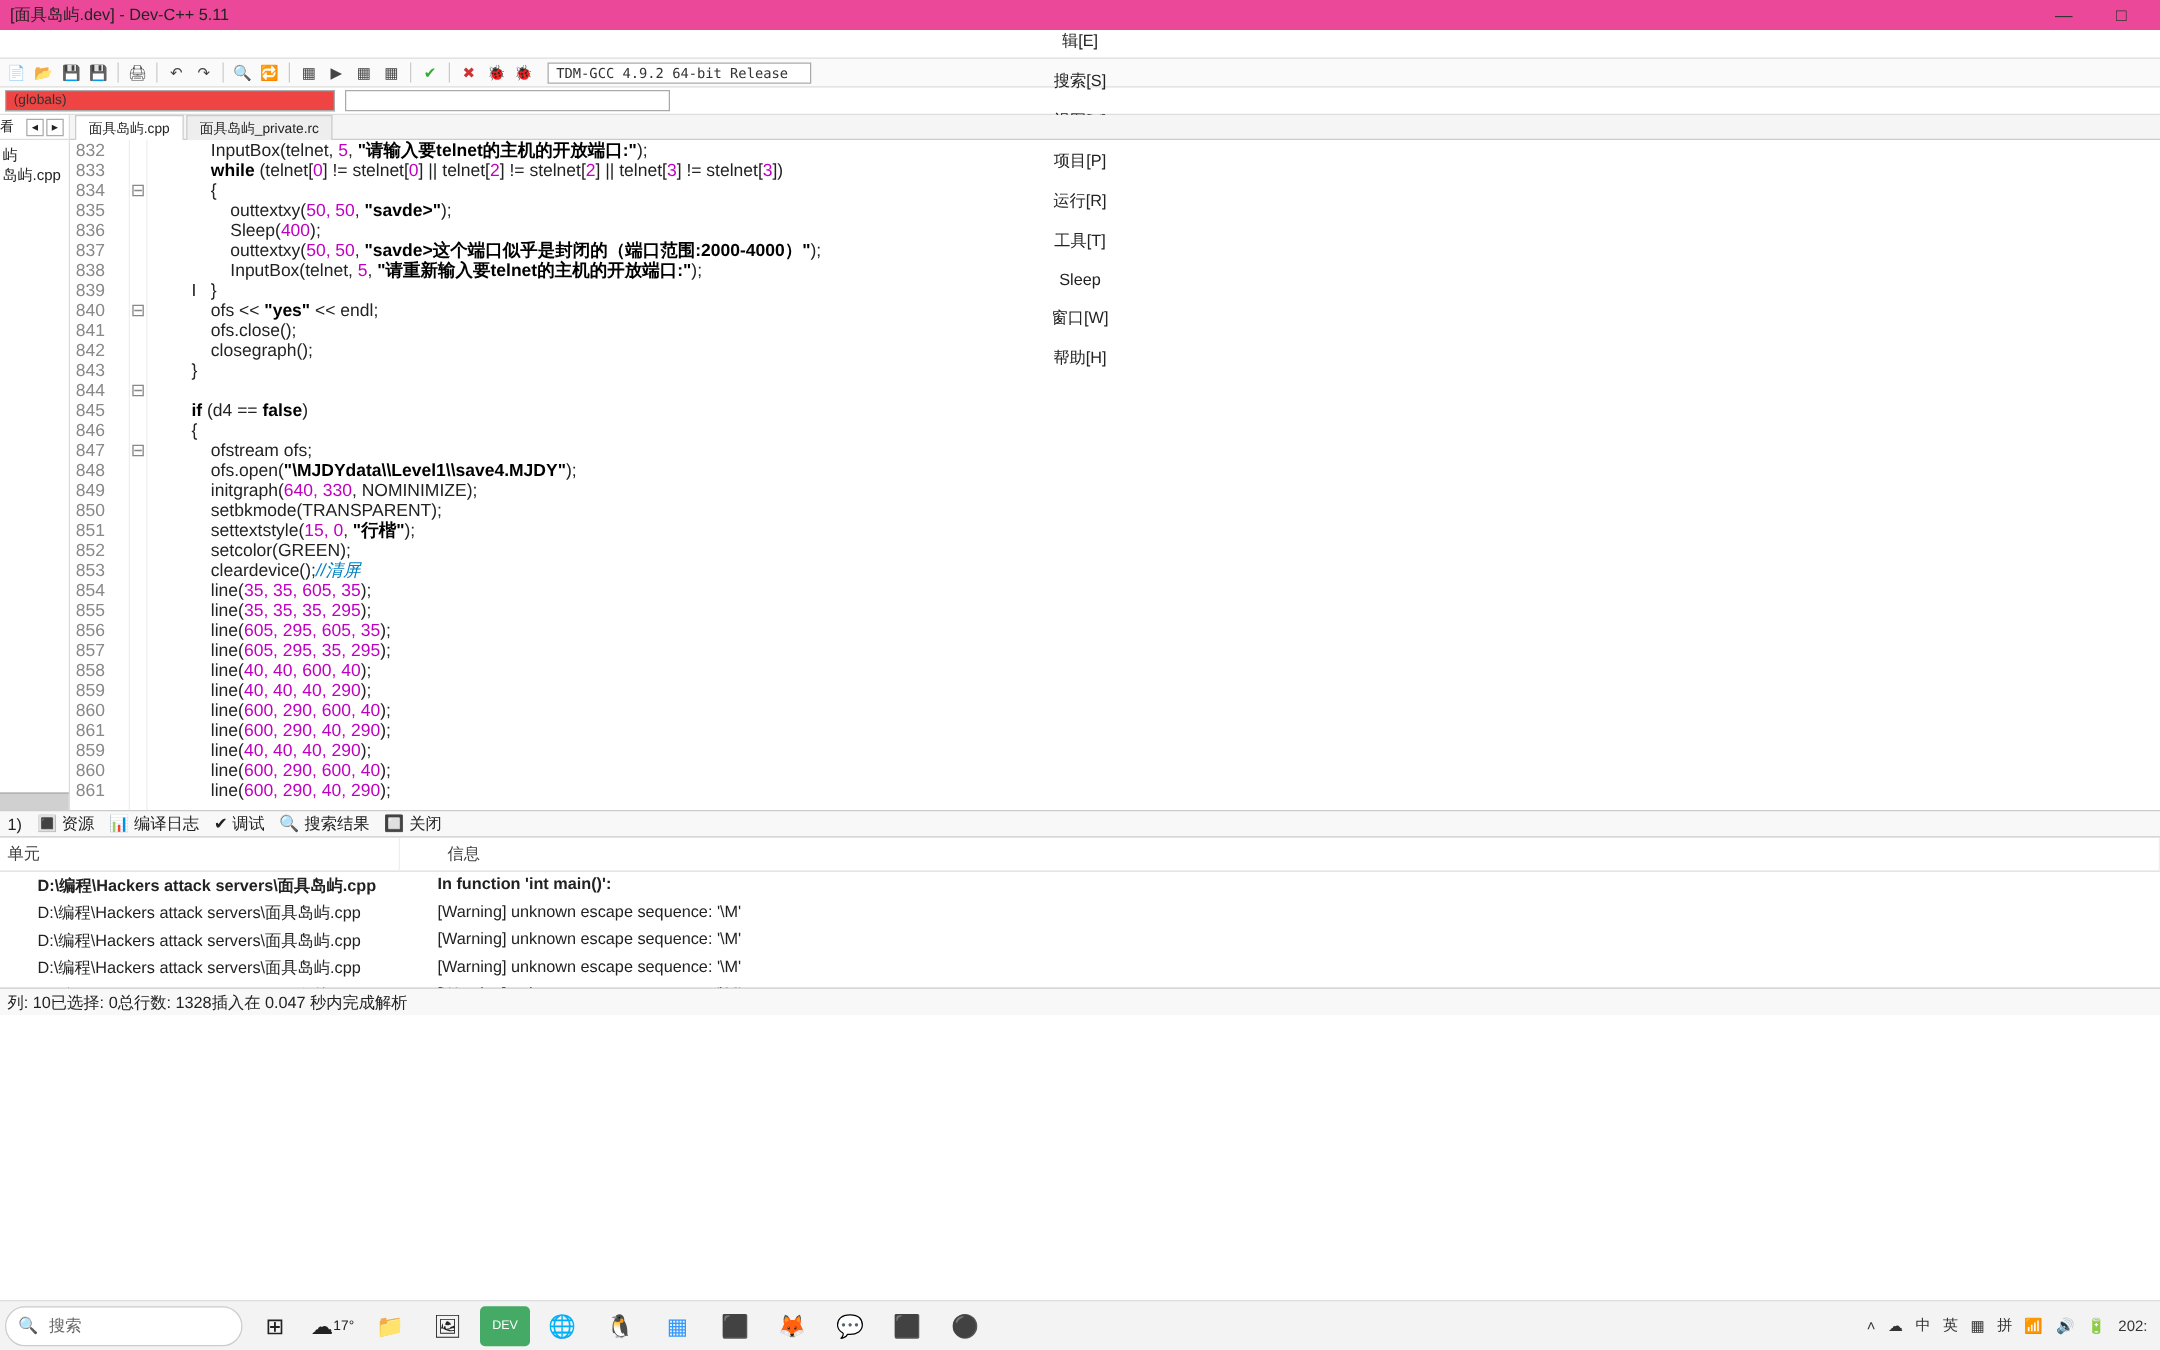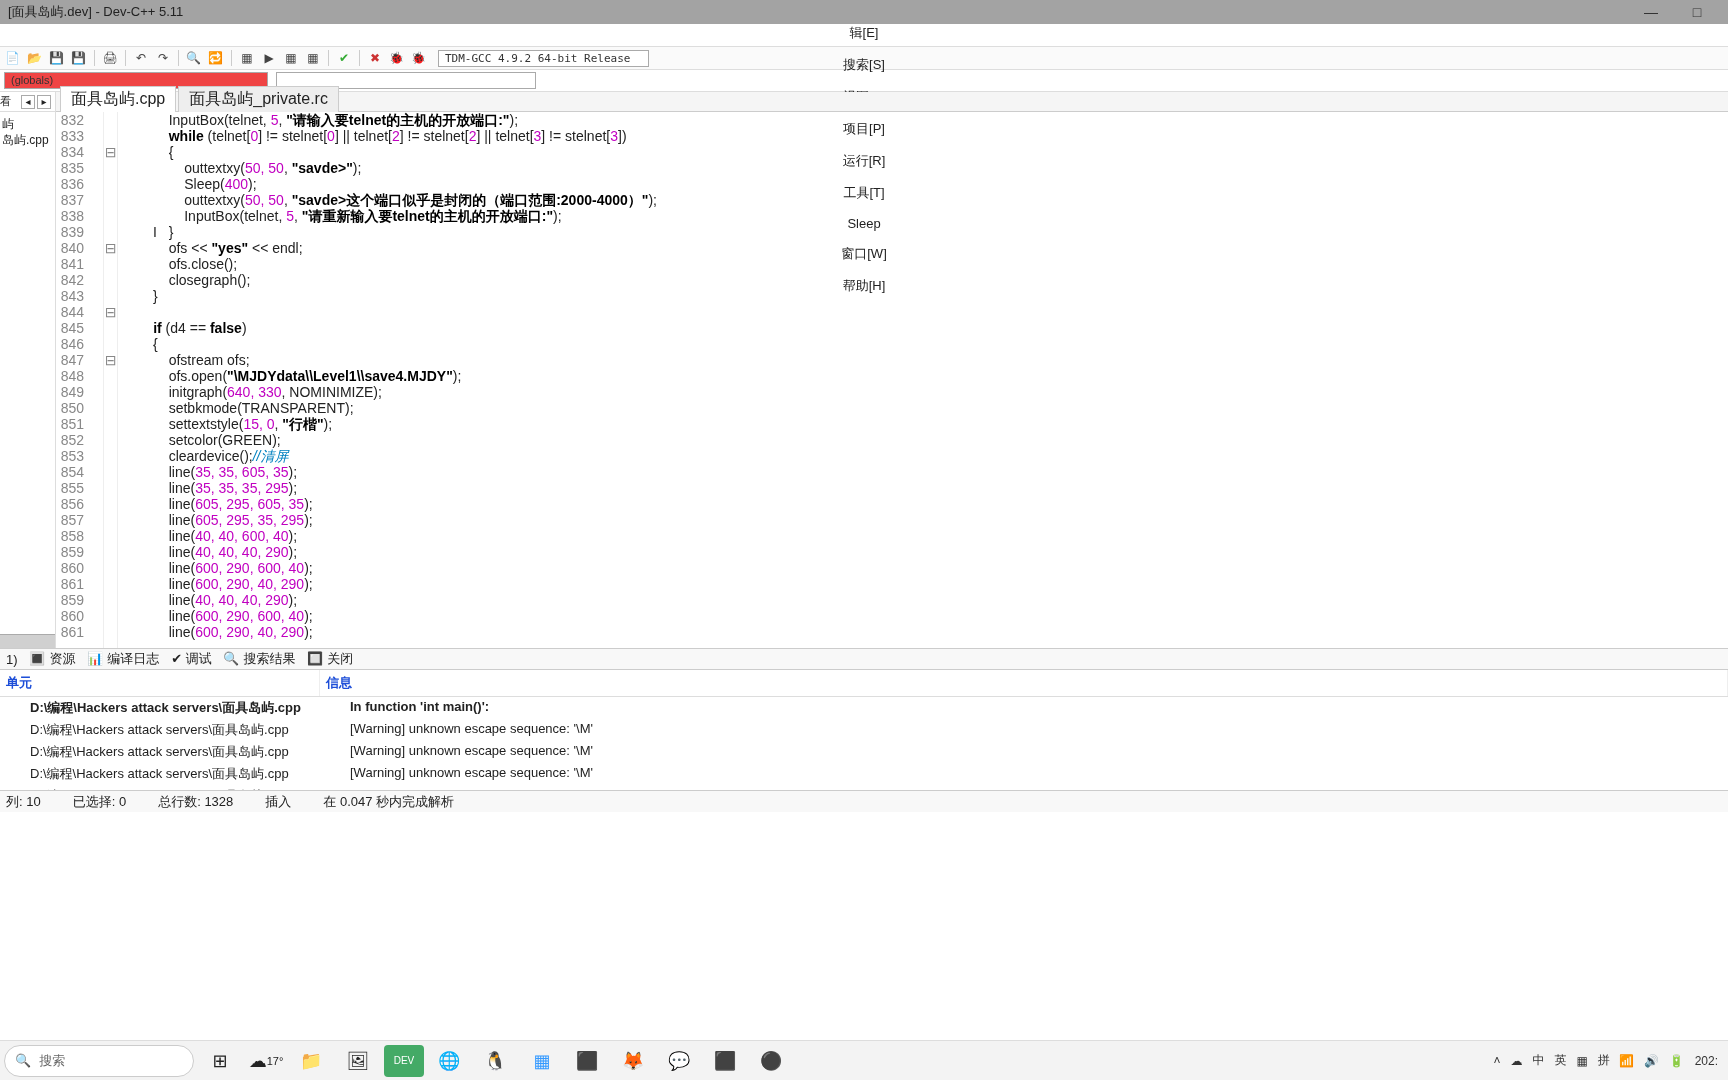--- a/index.html
+++ b/index.html
@@ -1,57 +1,57 @@
 <!DOCTYPE html>
 <html><head>
 <meta charset="utf-8">
 <style>
 * { margin:0; padding:0; box-sizing:border-box; font-family:"Microsoft YaHei","Segoe UI",sans-serif; }
 body { background:#fff; width:1728px; height:1080px; overflow:hidden; font-size:13px; color:#222; }
-.titlebar { height:24px; background:#a3a3a3; display:flex; align-items:center; padding:0 8px; font-size:13px; }
+.titlebar { height:24px; background:#ec4899; display:flex; align-items:center; padding:0 8px; font-size:13px; }
 .titlebar .spacer { flex:1; }
 .titlebar .winbtn { width:46px; text-align:center; font-size:14px; color:#333; }
 .menubar { height:22px; display:flex; align-items:center; padding:0 4px; font-size:13px; gap:14px;flex-direction:column; }
 .menubar span { cursor:default; }
 .toolbar { height:24px; border-top:1px solid #ddd; border-bottom:1px solid #ddd; display:flex; align-items:center; padding:0 4px; gap:4px; background:#fafafa; }
 .tb-btn { width:18px; height:18px; display:flex; align-items:center; justify-content:center; font-size:12px; color:#444; }
 .tb-sep { width:1px; height:16px; background:#ccc; margin:0 2px; }
 .compiler-sel { border:1px solid #aaa; background:#fff; font-size:11px; font-family:Consolas,monospace; padding:1px 18px 1px 6px; height:17px; color:#333; margin-left:6px; }
 .globals-row { height:22px; display:flex; align-items:center; padding:0 4px; gap:8px; border-bottom:1px solid #ddd; }
 .globals-sel { border:1px solid #aaa; background:#ef4444; font-size:11px; font-family:Liberation Sans, sans-serif; padding:1px 6px; height:17px; color:#333; width:264px; }
 .blank-sel { width:260px; height:17px; border:1px solid #aaa; }
 .main { display:flex; height:556px; }
 .sidebar { width:56px; border-right:1px solid #ddd; background:#fff; display:flex; flex-direction:column; font-size:12px; }
 .sidebar-top { height:20px; border-bottom:1px solid #ddd; display:flex; align-items:center; justify-content:flex-end; padding-right:4px; gap:2px; }
 .sb-arrow { width:14px; height:14px; border:1px solid #aaa; font-size:10px; display:flex; align-items:center; justify-content:center; }
 .sidebar-body { padding:4px 2px; font-size:12px; line-height:16px; }
 .sidebar-bottom { margin-top:auto; height:14px; background:#d0d0d0; border-top:1px solid #aaa; }
 .editor-wrap { flex:1; display:flex; flex-direction:column; }
-.tabs { height:20px; display:flex; align-items:flex-end; border-bottom:1px solid #ccc; background:#f5f5f5; padding-left:4px; gap:2px; font-size:16px; }
+.tabs { height:20px; display:flex; align-items:flex-end; border-bottom:1px solid #ccc; background:#f5f5f5; padding-left:4px; gap:2px; font-size:11px; }
 .tab { padding:2px 10px; background:#eee; border:1px solid #ccc; border-bottom:none; position:relative; top:1px; }
 .tab.active { background:#fff; }
 .code { flex:1; overflow:hidden; font-family:Consolas,"Courier New",monospace; font-size:14px; line-height:16px; display:flex; }
 .gutter { width:48px; text-align:right; color:#888; padding-right:19px; background:#fff; border-right:1px solid #eee; }
 .fold { width:14px; border-right:1px solid #eee; color:#888; text-align:center; }
 .gutter div, .fold div { height:16px; }
 .codebody { flex:1; padding-left:4px; white-space:pre; }
 .codebody div { height:16px; }
 .k { color:#000; font-weight:bold; }
 .n { color:#c000c0; }
 .s { color:#000; font-weight:bold; }
 .c { color:#0080c0; font-style:italic; }
 .bottom-tabs { height:22px; border-top:1px solid #ccc; border-bottom:1px solid #ccc; display:flex; align-items:center; gap:12px; padding:0 6px; font-size:13px; background:#f8f8f8; }
 .msg-grid { height:120px; overflow:auto; font-size:13px; }
-.msg-head { display:flex; border-bottom:1px solid #ddd; font-weight:bold; color:#1d4ed8; background:#fff; }
+.msg-head { display:flex; border-bottom:1px solid #ddd; font-weight:normal; color:#404040; background:#fff;gap:32px; }
 .msg-head div { padding:4px 6px; border-right:1px solid #eee; }
 .msg-row { display:flex;margin-left:24px; }
 .msg-row div { padding:2px 6px; }
 .col-unit { width:320px; }
 .col-info { flex:1; }
-.status { height:22px; border-top:1px solid #ccc; display:flex; align-items:center; font-size:13px; padding:0 6px; gap:32px; background:#f8f8f8; }
+.status { height:22px; border-top:1px solid #ccc; display:flex; align-items:center; font-size:13px; padding:0 6px; background:#f8f8f8; }
 .taskbar { position:absolute; bottom:0; left:0; right:0; height:40px; background:#f3f3f3; border-top:1px solid #ddd; display:flex; align-items:center; padding:0 4px; gap:6px; }
 .search-box { display:flex; align-items:center; border:1px solid #ccc; border-radius:18px; height:32px; width:190px; padding:0 10px; background:#fff; font-size:13px; color:#666; gap:8px;}
 .task-icon { width:40px; height:32px; display:flex; align-items:center; justify-content:center; font-size:18px; }
 .tray { margin-left:auto; display:flex; align-items:center; gap:10px; font-size:12px; color:#333; padding-right:6px; }
 .bold { font-weight:bold; }
 </style>
 </head>
 <body>
 
 <div class="titlebar">

